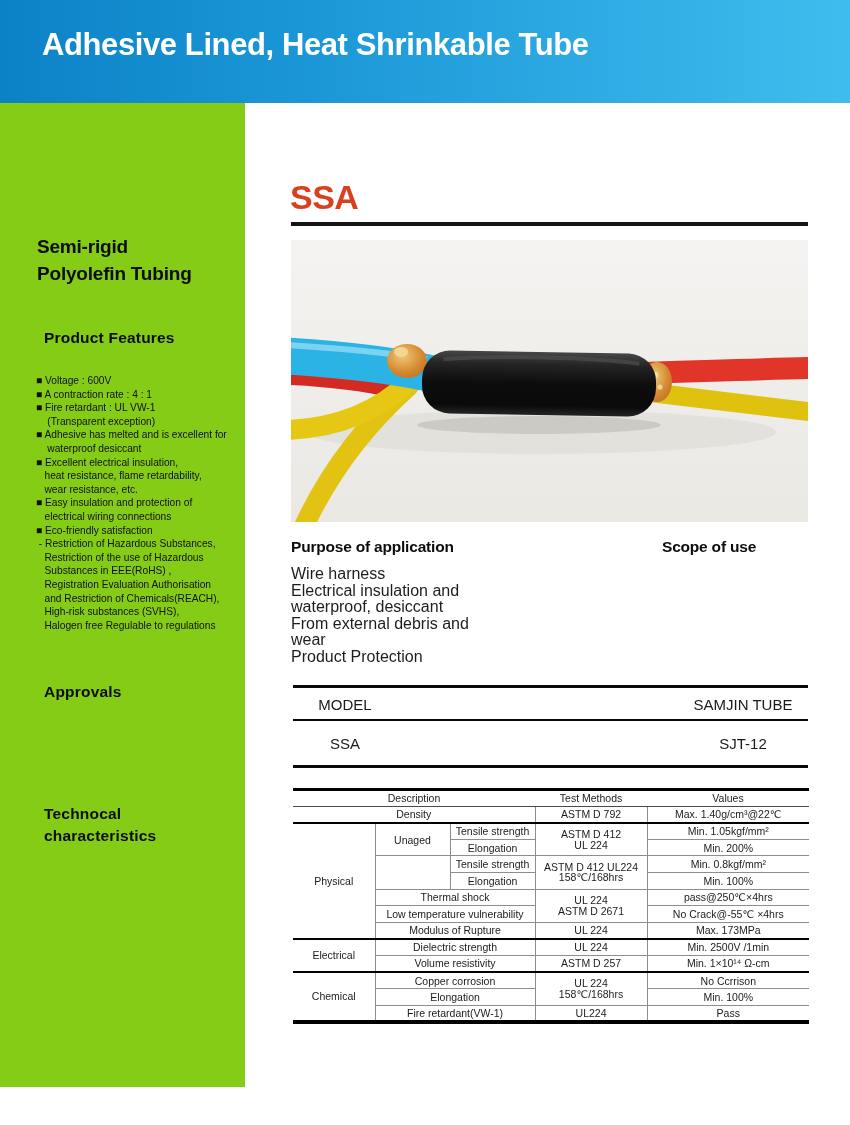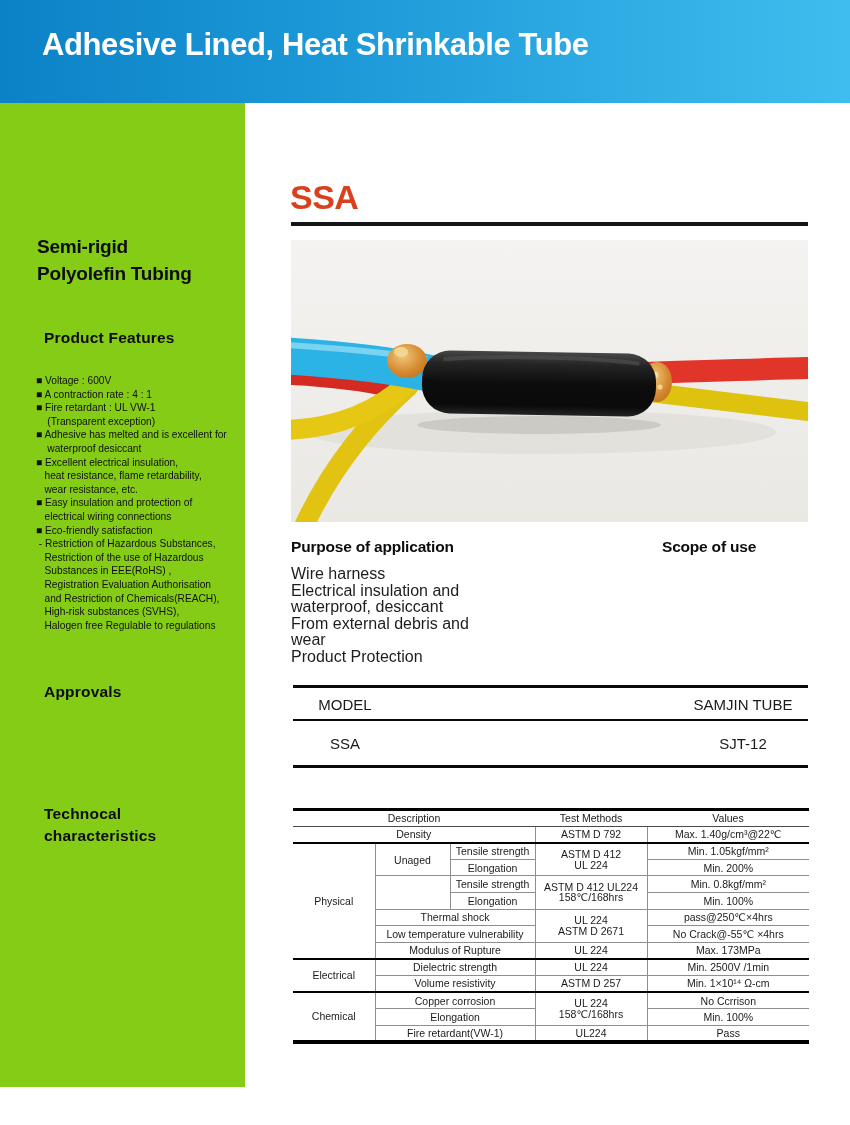--- a/index.html
+++ b/index.html
@@ -37,21 +37,21 @@
   
   .model-table{position:absolute;left:293px;top:685px;width:515px;
     border-top:3px solid #0a0a0a;border-bottom:3px solid #0a0a0a;}
   .mt-header{position:relative;height:31px;border-bottom:2px solid #0a0a0a;}
   .mt-row{position:relative;height:44px;}
   .mt-cell{position:absolute;top:50%;transform:translateY(-50%);text-align:center;
     font-size:15px;color:#1a1a1a;}
   .mt-left{left:0;width:104px;}
   .mt-right{left:376px;width:148px;}
   
-  .tt{position:absolute;left:293px;top:808px;width:516px;border-collapse:collapse;table-layout:fixed;}
+  .tt{position:absolute;left:293px;top:788px;width:516px;border-collapse:collapse;table-layout:fixed;}
   .tt tr{height:16.6px;}
   .tt td{border:1px solid #8e8e8e;text-align:center;vertical-align:middle;padding:0;
     font-size:10.5px;color:#1b1b1b;overflow:hidden;}
   .tt td.hdr{border-left:none;border-right:none;border-bottom:1px solid #4a4a4a;}
   .tt tr.r1 td{border-top:3px solid #000;}
   .tt td.no-l{border-left:none;}
   .tt td.no-r{border-right:none;}
   .tt tr.sec td,.tt td.sec-bottom{border-bottom:2px solid #000;}
   .tt tr.last td,.tt td.chem-cell{border-bottom:4px solid #000;}
   .tt td.method{white-space:pre-line;line-height:10.5px;}

